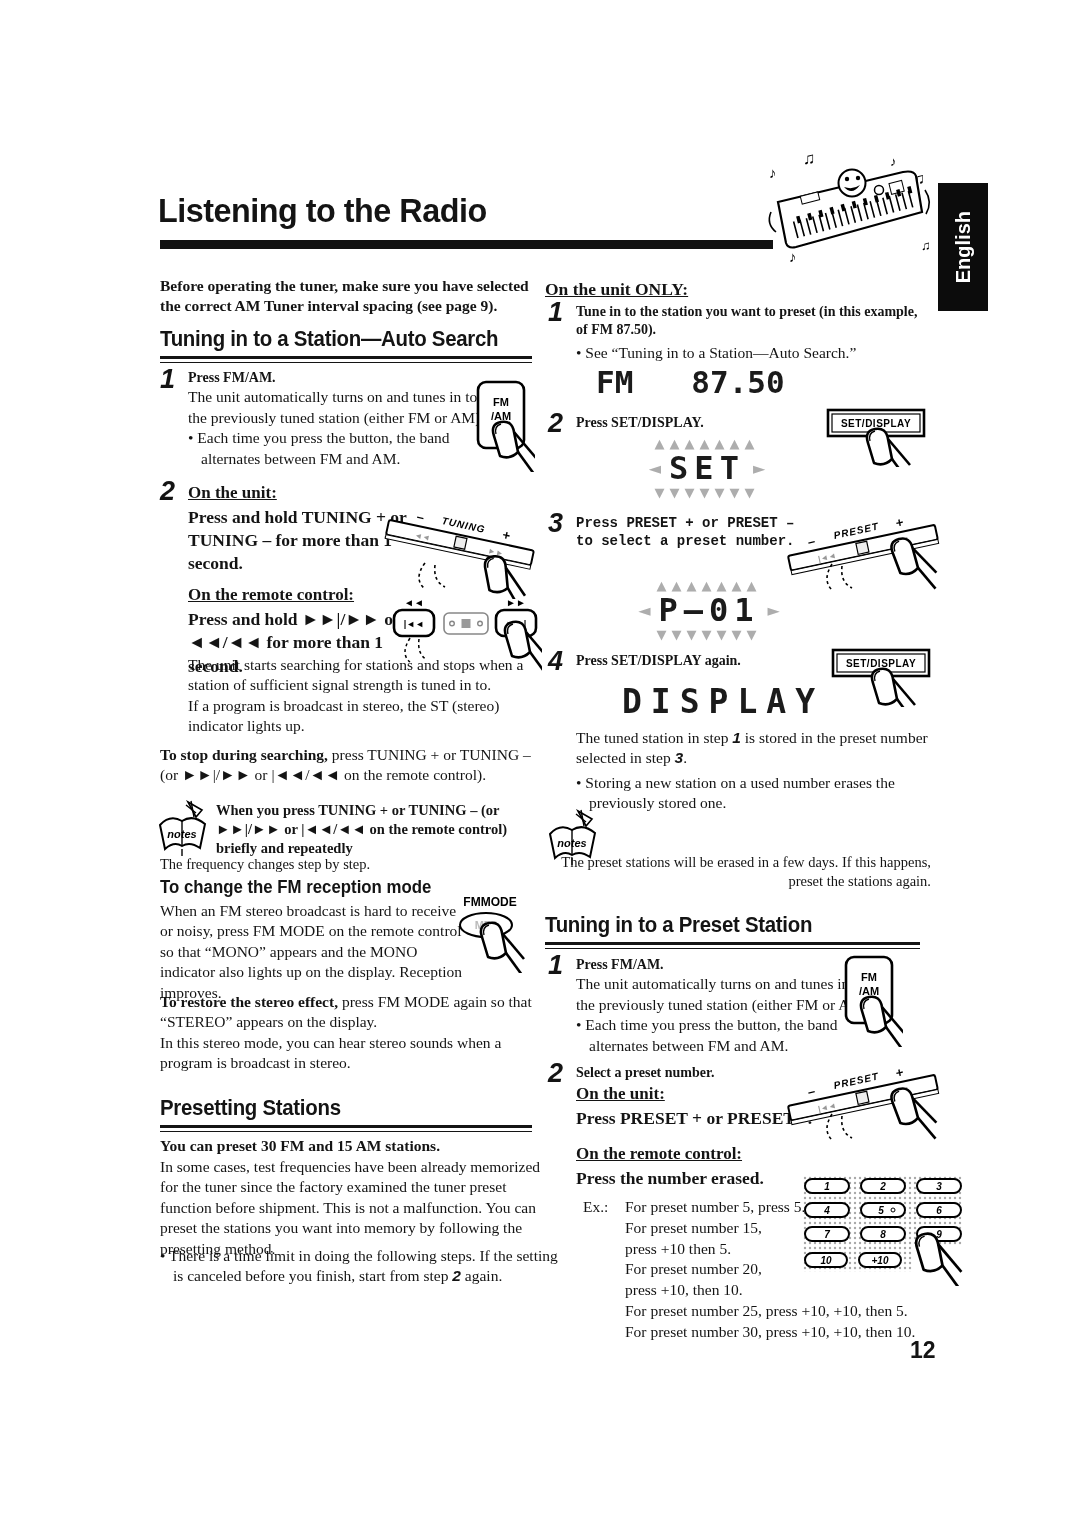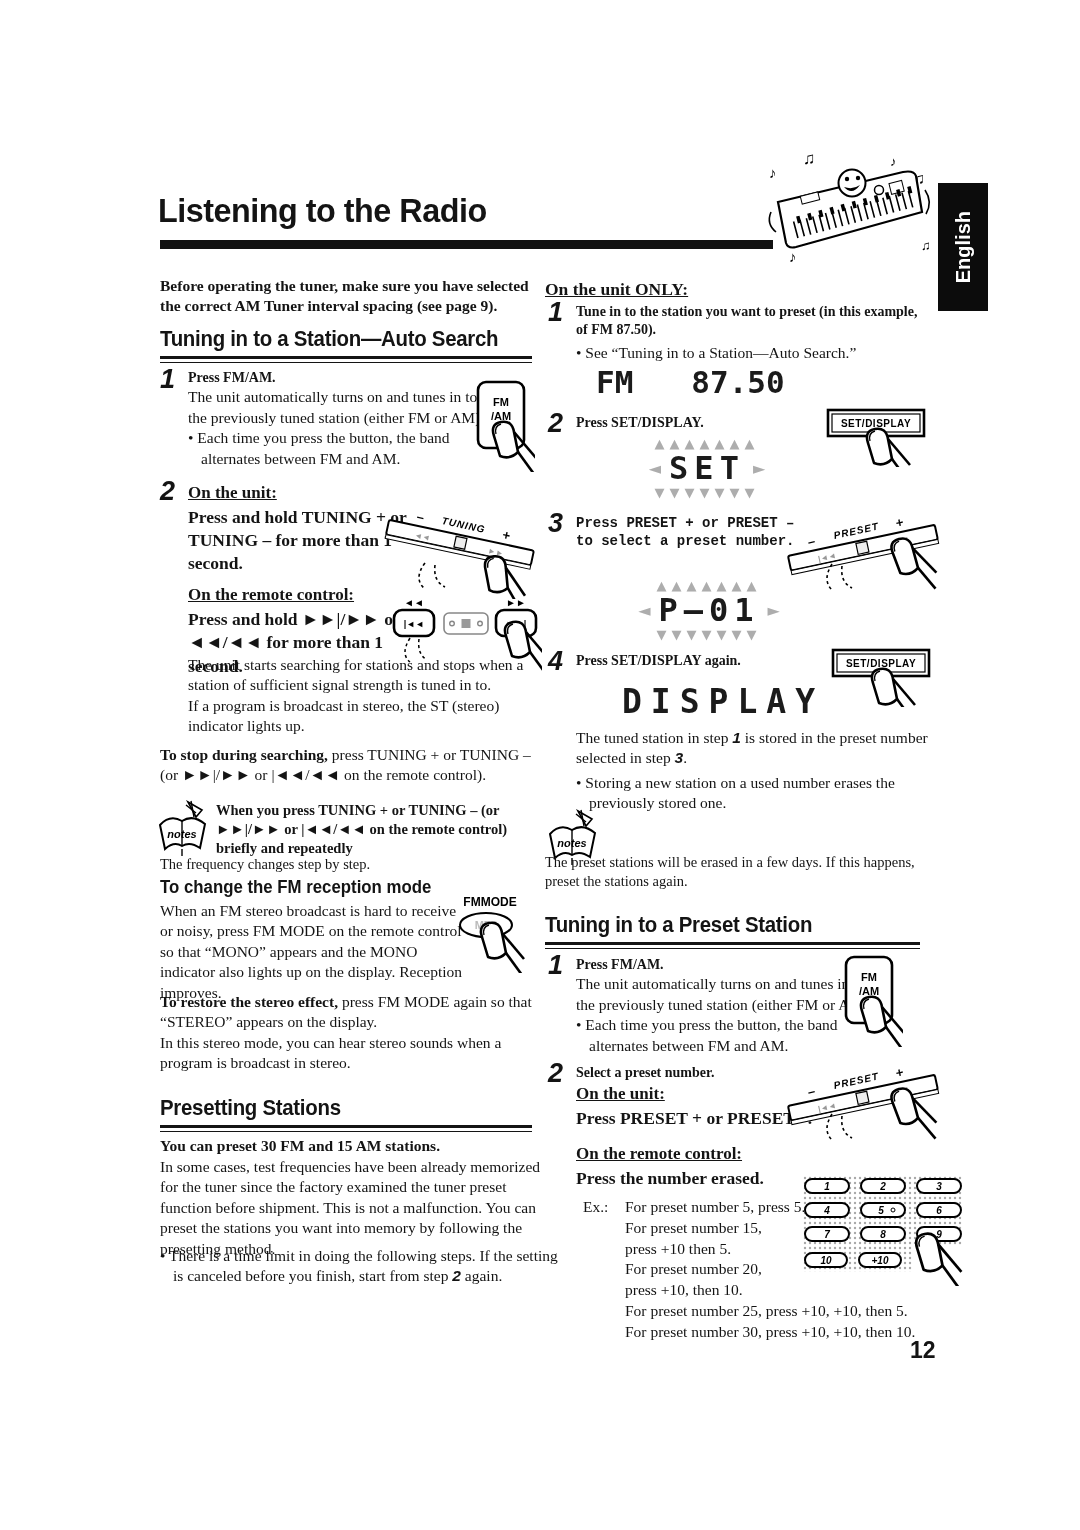--- a/index.html
+++ b/index.html
@@ -257,21 +257,21 @@
   </div>
 
   <svg class="abs" style="left:546px;top:808px;" width="54" height="60" viewBox="0 0 54 60">
     <path d="M32,3 L46,11 L40,18 Z" fill="#fff" stroke="#000" stroke-width="1.6"></path>
     <path d="M30,6 L40,14 M35,2 L38,18" stroke="#000" stroke-width="1.4"></path>
     <path d="M4,26 Q14,15 26,22 Q37,15 49,25 L44,49 Q34,42 26,47 Q18,42 9,50 Z" fill="#fff" stroke="#000" stroke-width="2"></path>
     <path d="M26,22 L26,47" stroke="#000" stroke-width="1.4"></path>
     <text x="26" y="39" font-size="11" font-weight="bold" font-style="italic" text-anchor="middle">notes</text>
     <path d="M26,50 L26,57" stroke="#000" stroke-width="1.4"></path>
   </svg>
-  <div class="abs small" style="left:545px;top:853px;width:386px;">The preset stations will be erased in a few days. If this happens, preset the stations again.</div>
+  <div class="abs small" style="left:545px;top:853px;width:386px;text-align:right;">The preset stations will be erased in a few days. If this happens, preset the stations again.</div>
 
   <div class="abs sec-head" style="left:545px;top:913px;">Tuning in to a Preset Station</div>
   <div class="abs dblrule" style="left:545px;top:942px;width:375px;"></div>
 
   <div class="abs step-num" style="left:548px;top:952px;">1</div>
   <div class="abs" style="left:576px;top:956px;width:300px;">
     <div class="step-title">Press FM/AM.</div>
     <div class="body">The unit automatically turns on and tunes in to the previously tuned station (either FM or AM).</div>
     <div class="body bullet">• Each time you press the button, the band alternates between FM and AM.</div>
   </div>

